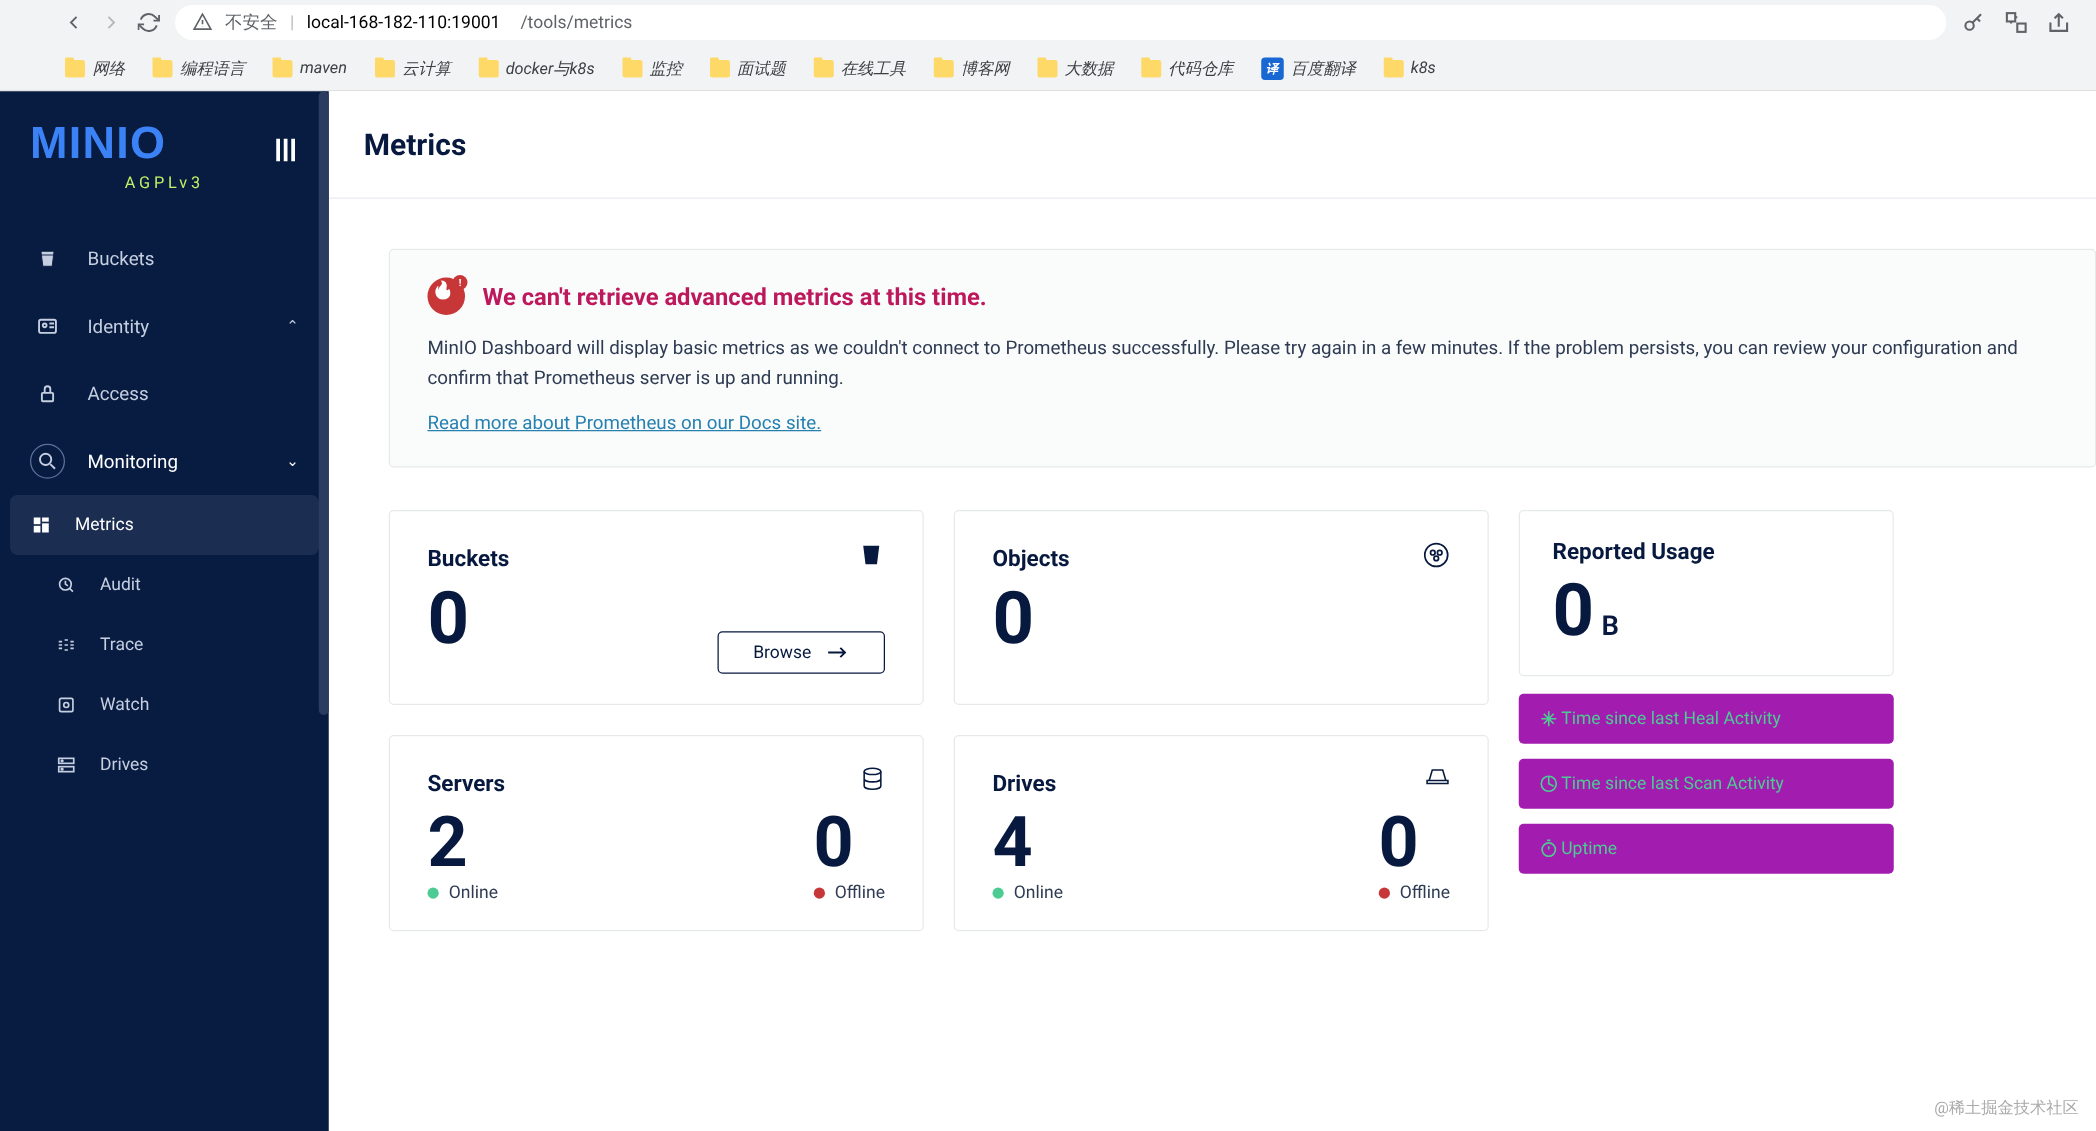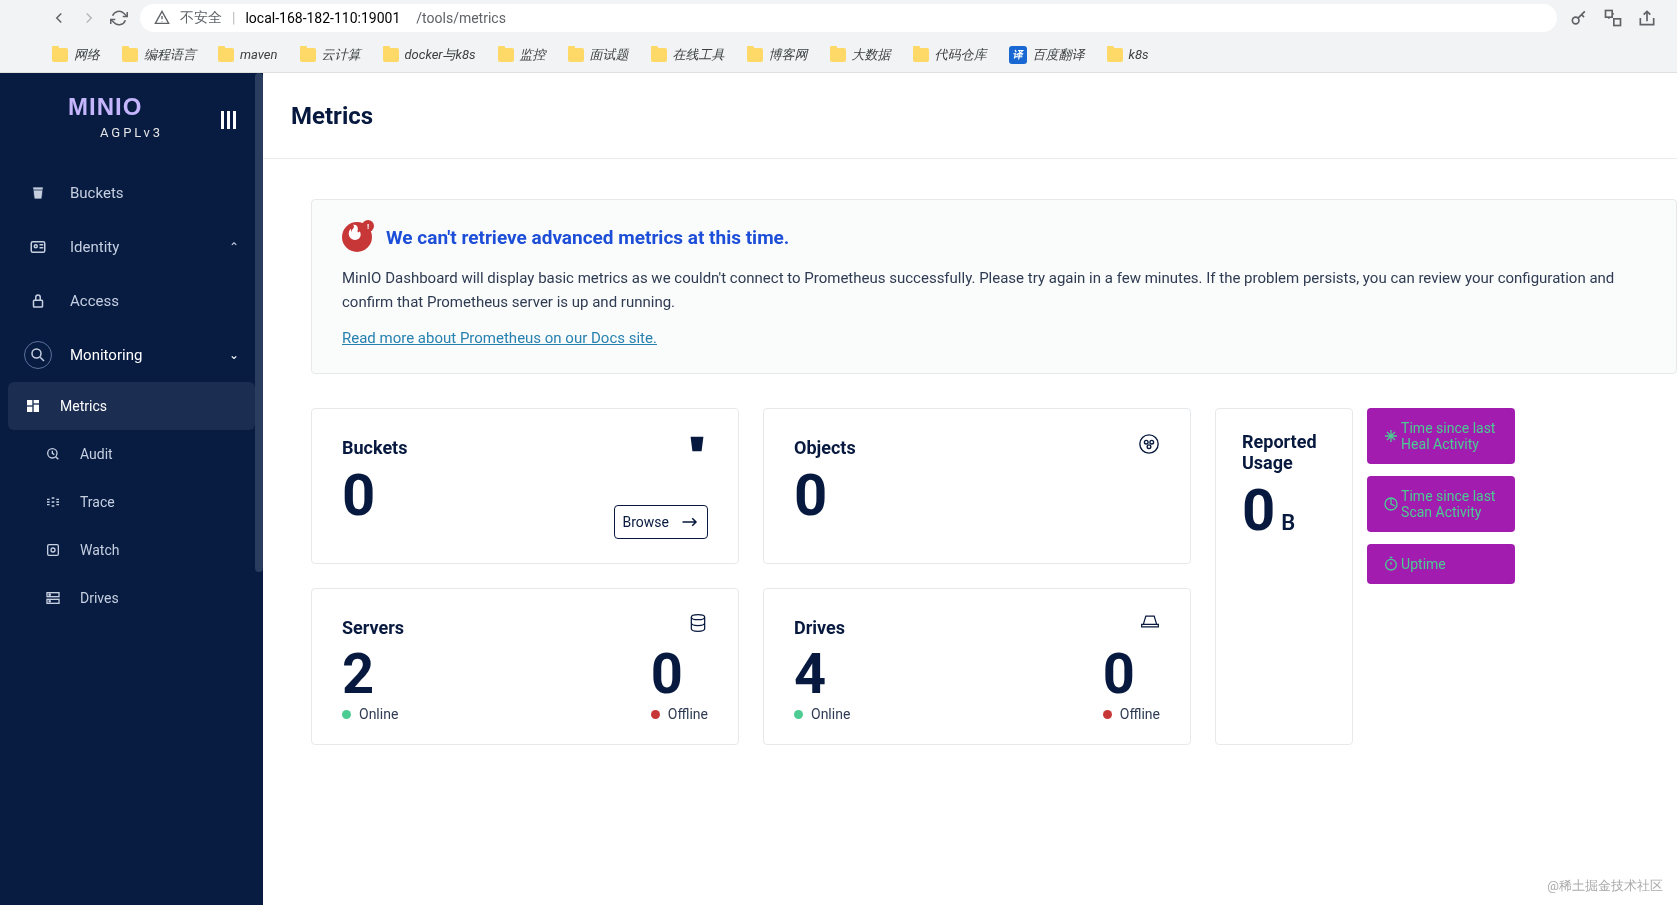--- a/index.html
+++ b/index.html
@@ -20,22 +20,22 @@
 .bm { display:flex; align-items:center; gap:6px; font-size:13px; color:#3c4043; cursor:pointer;font-style:italic; }
 .bm-folder { width:16px; height:14px; background:#ffd968; border-radius:2px; position:relative; }
 .bm-folder::before { content:''; position:absolute; top:-2px; left:0; width:7px; height:3px; background:#ffd968; border-radius:1px 1px 0 0; }
 .bm-badge { width:18px; height:18px; background:#1967d2; border-radius:3px; color:#fff; font-size:10px; display:flex; align-items:center; justify-content:center; font-weight:bold; }
 
 
 .app { display:flex; height:calc(905px - 73px); }
 .sidebar { width:263px; background:#081c42; color:#c5cfe0; position:relative; }
 .sb-scroll { position:absolute; right:0; top:0; width:8px; height:60%; background:#2a3d5f; border-radius:4px; }
 .logo-area { padding:20px 24px 14px; }
-.logo-text { font-size:24px; font-weight:900; letter-spacing:1px; color:#c4b5fd; font-family:Arial,sans-serif;margin-left:44px; }
-.logo-sub { font-size:13px; letter-spacing:3px; color:#e5e5e5; margin-top:4px; text-align:center; }
+.logo-text { font-size:36px; font-weight:900; letter-spacing:1px; color:#3b82f6; font-family:Arial,sans-serif; }
+.logo-sub { font-size:13px; letter-spacing:3px; color:#bef264; margin-top:4px; text-align:center; }
 .hamburger { position:absolute; right:24px; top:38px; cursor:pointer; }
 .hamburger span { display:block; width:3px; height:18px; background:#fff; float:left; margin-right:3px; }
 .nav { padding-top:12px; }
 .nav-item { display:flex; align-items:center; height:54px; padding:0 24px; gap:18px; cursor:pointer; position:relative; font-size:15px; }
 .nav-item.sub { padding-left:44px; height:48px; font-size:14px; }
 .nav-item.active { background:rgba(255,255,255,0.08); border-radius:6px; margin:0 8px; padding-left:16px; color:#fff; }
 .nav-item.selected { color:#fff; }
 .nav-item.selected .nav-ico-wrap { border:1px solid #5b7199; border-radius:50%; }
 .nav-ico-wrap { width:28px; height:28px; display:flex; align-items:center; justify-content:center; }
 .nav-ico-sm { width:18px; height:18px; display:flex; align-items:center; justify-content:center; }
@@ -44,42 +44,42 @@
 .main { flex:1; background:#fff; overflow:auto; }
 .page-head { height:86px; display:flex; align-items:center; padding:0 28px; border-bottom:1px solid #eaecef; }
 .page-title { font-size:24px; font-weight:700; color:#07193e; }
 .content { padding:40px 0 20px 48px; }
 
 .alert { background:#fafbfb; border:1px solid #e6e9eb; border-radius:4px; padding:22px 30px 26px; margin-bottom:34px; }
 .alert-head { display:flex; align-items:center; gap:14px; margin-bottom:14px; }
 .alert-ico { width:30px; height:30px; background:#c83737; border-radius:50%; position:relative; }
 .alert-ico::after { content:'🔥'; position:absolute; left:4px; top:2px; font-size:14px; filter:grayscale(1) brightness(3); }
 .alert-badge { position:absolute; top:-2px; right:-2px; width:12px; height:12px; background:#c83737; border-radius:50%; color:#fff; font-size:8px; display:flex; align-items:center; justify-content:center; font-weight:bold; }
-.alert-title { font-size:19px; font-weight:700; color:#1d4ed8; }
+.alert-title { font-size:19px; font-weight:700; color:#be185d; }
 .alert-body { font-size:15px; color:#2e3b52; line-height:1.6; margin-bottom:14px; }
 .alert-link { font-size:15px; color:#2781b0; text-decoration:underline; cursor:pointer; }
 
 .cards-row { display:flex; gap:24px; }
 .cards-left { display:flex; flex-direction:column; gap:24px; }
 .cards-grid { display:flex; gap:24px; }
 .card { background:#fff; border:1px solid #e6e9eb; border-radius:4px; padding:28px 30px 22px; width:428px; position:relative; min-height:156px; }
 .card-sm { width:428px; }
 .card-title { font-size:18px; font-weight:700; color:#07193e; margin-bottom:8px; }
 .card-big { font-size:58px; font-weight:700; color:#07193e; line-height:1; }
 .card-big .unit { font-size:22px; font-weight:600; margin-left:6px; }
 .card-ico { position:absolute; top:24px; right:30px; color:#07193e; }
-.browse-btn { position:absolute; bottom:24px; right:30px; border:1px solid #07193e; background:#fff; padding:8px 8px; border-radius:4px; font-size:14px; color:#07193e; display:flex; align-items:center; gap:12px; cursor:pointer; }
+.browse-btn { position:absolute; bottom:24px; right:30px; border:1px solid #07193e; background:#fff; padding:8px 28px; border-radius:4px; font-size:14px; color:#07193e; display:flex; align-items:center; gap:12px; cursor:pointer; }
 .dual { display:flex; justify-content:space-between; margin-top:6px; }
 .dual-col { text-align:left; }
 .dual-val { font-size:56px; font-weight:700; color:#07193e; line-height:1; }
 .status { display:flex; align-items:center; gap:8px; margin-top:4px; font-size:14px; color:#2e3b52; }
 .dot { width:9px; height:9px; border-radius:50%; }
 .dot.green { background:#4ccb92; }
 .dot.red { background:#c83737; }
-.right-col { width:300px; display:flex; flex-direction:row; gap:14px; }
+.right-col { width:300px; display:flex; flex-direction:column; gap:14px; }
 .usage-card { border:1px solid #e6e9eb; border-radius:4px; padding:22px 26px; min-height:130px; }
 .activity { background:#a21caf; border-radius:4px; padding:12px 16px; display:flex; align-items:center; gap:2px; color:#4ccb92; font-size:14px; cursor:pointer; }
 .activity .act-ico { width:16px; height:16px; }
 
 .watermark { position:fixed; bottom:10px; right:14px; font-size:13px; color:#aaa; }
 
 svg { display:block; }
 </style>
 </head>
 <body>

